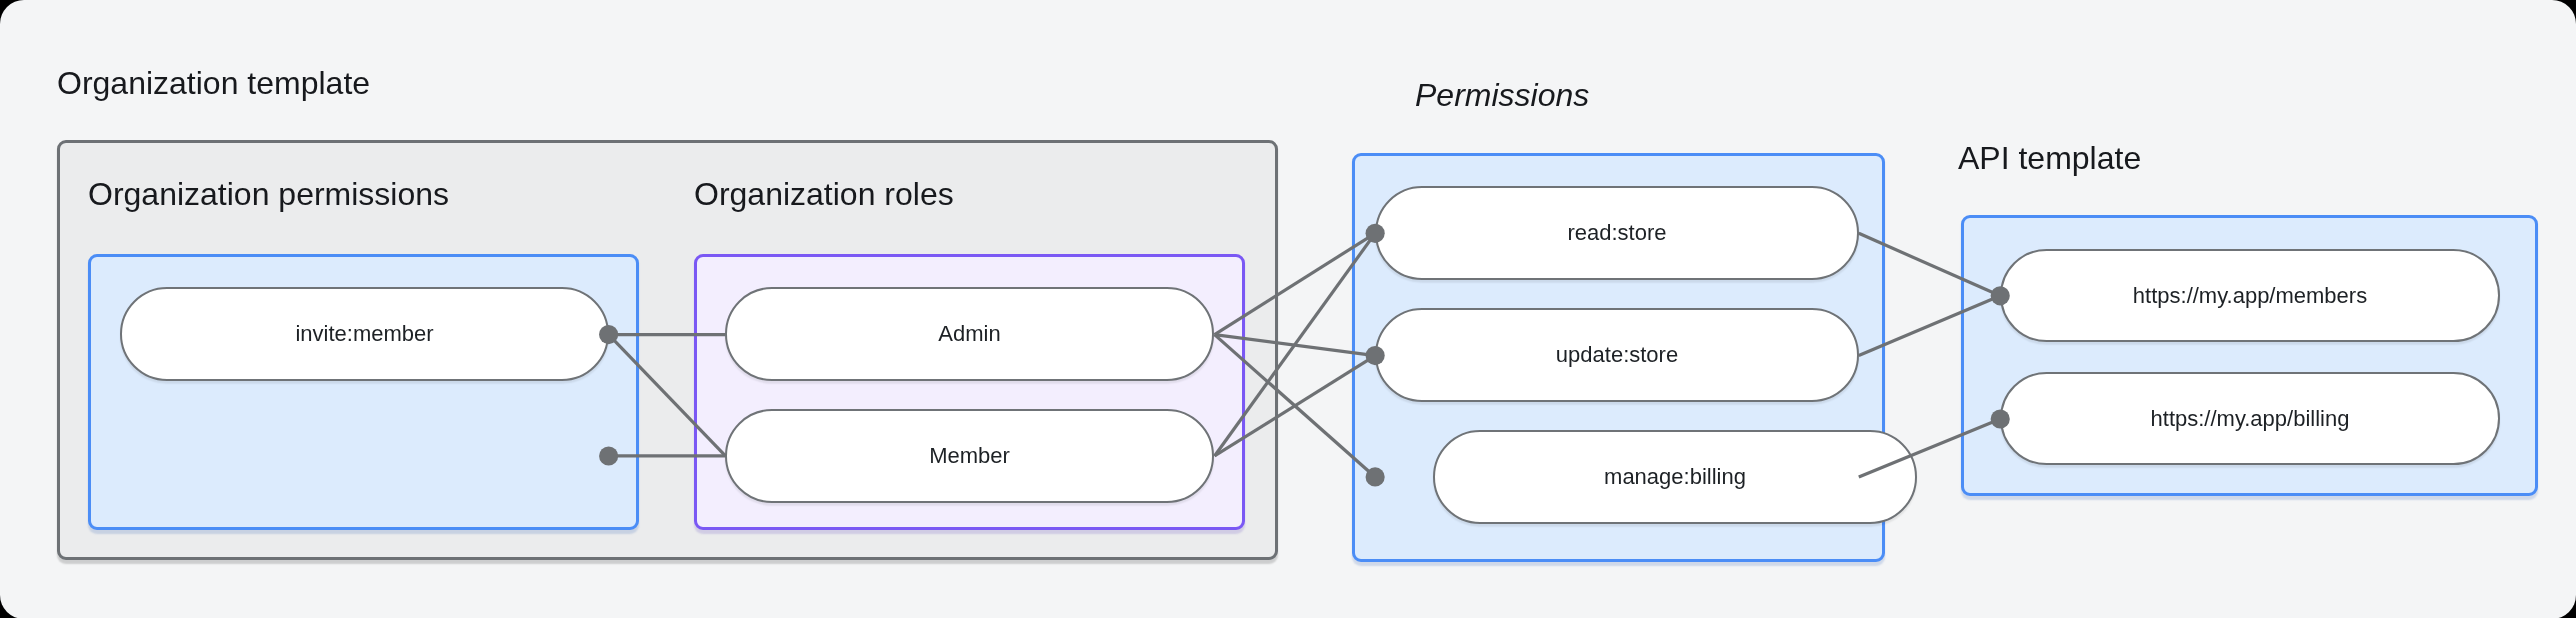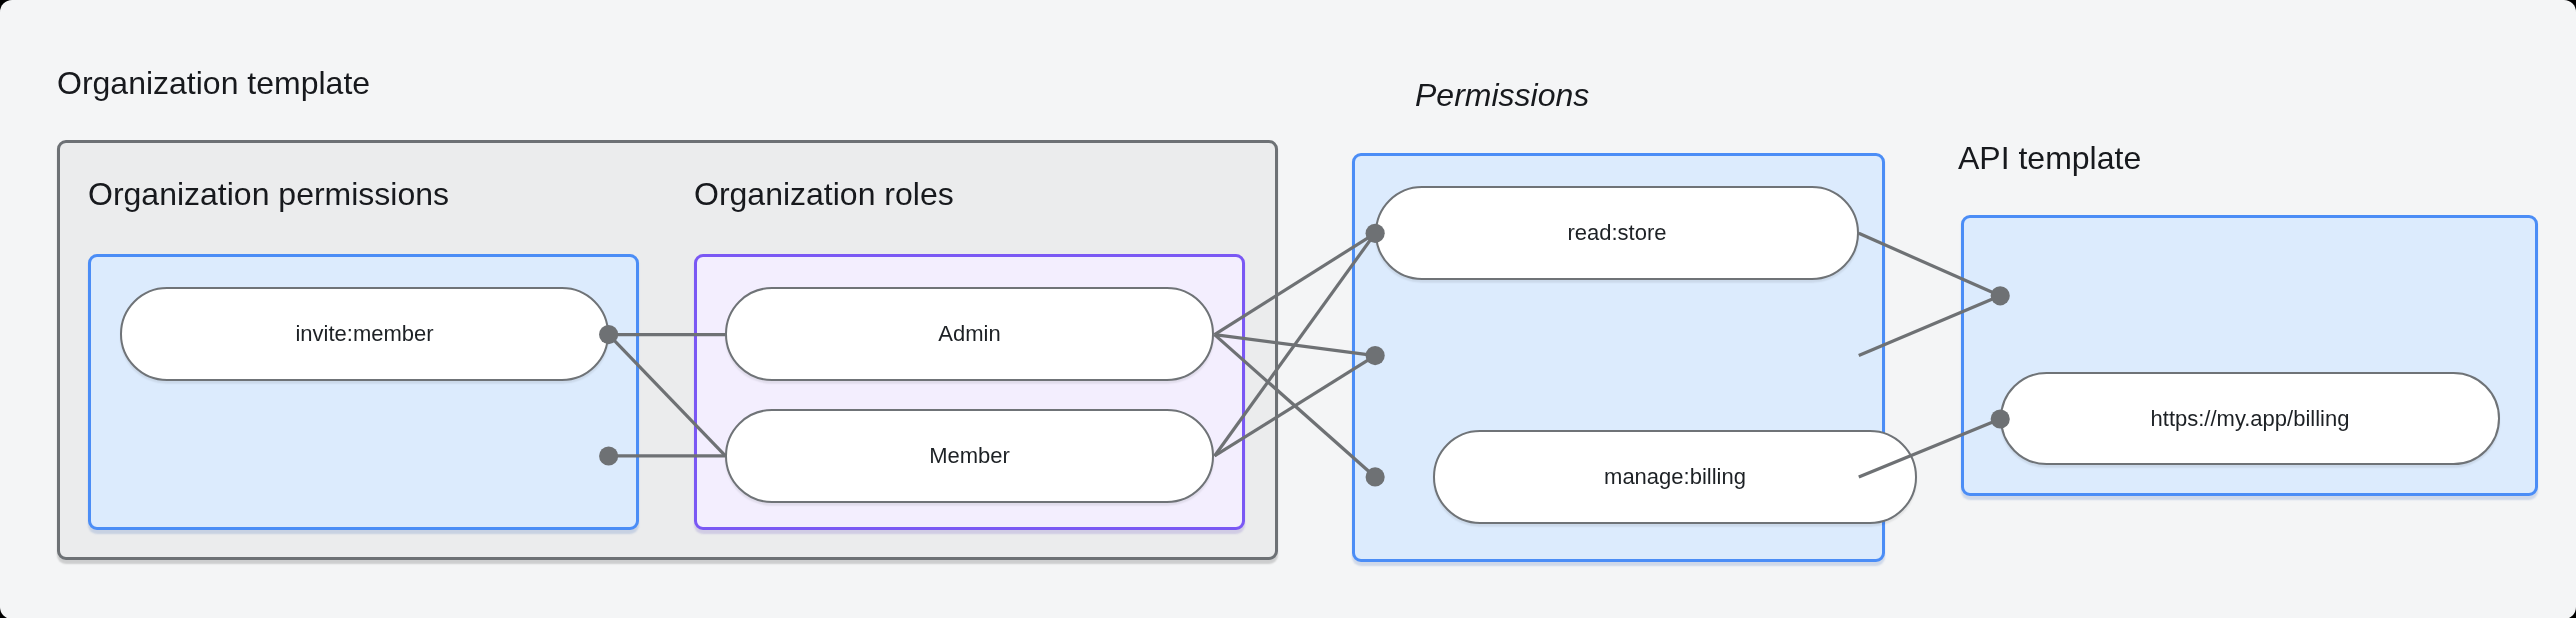--- a/index.html
+++ b/index.html
@@ -13,21 +13,21 @@
     --pill-border:#6f7377;
     --pill-fill:#ffffff;
     --connector:#6e7174;
     --text:#1d2125;
   }
   *{box-sizing:border-box;margin:0;padding:0;}
   html,body{background:#000;width:2576px;height:619px;overflow:hidden;}
   body{font-family:"Liberation Sans", sans-serif;color:var(--text);}
   .canvas{
     position:relative;width:2576px;height:619px;
-    background:var(--canvas-bg);border-radius:12px;overflow:hidden;
+    background:var(--canvas-bg);border-radius:24px;overflow:hidden;
   }
   .heading{
     position:absolute;font-size:32px;line-height:38px;font-weight:500;
     color:#17191d;white-space:nowrap;
   }
   .group-box{position:absolute;border-radius:9px;}
   .container-gray{
     left:57px;top:140px;width:1221px;height:420px;
     background:var(--container-fill);border:3.7px solid var(--container-border);
     box-shadow:0 3.7px 1.8px rgba(0,0,0,0.16);
@@ -74,27 +74,29 @@
   <div class="pill" style="left:725px;top:287px;width:489px;height:94px;">Admin</div>
 
   <div class="pill" style="left:725px;top:409px;width:489px;height:94px;">Member</div>
 
   <div class="heading" style="left:1415px;top:76px;font-style:italic;">Permissions</div>
 
   <div class="group-box box-blue" style="left:1352px;top:153px;width:533px;height:409px;"></div>
 
   <div class="pill" style="left:1375px;top:186px;width:484px;height:94px;">read:store</div>
 
+  <div class="pill" style="left:1375px;top:308px;width:484px;height:94px;">update:store</div>
 
   <div class="pill" style="left:1433px;top:430px;width:484px;height:94px;">manage:billing</div>
 
   <div class="heading" style="left:1958px;top:139px;">API template</div>
 
   <div class="group-box box-blue" style="left:1961px;top:215px;width:577px;height:281px;"></div>
 
+  <div class="pill" style="left:2000px;top:249px;width:500px;height:93px;">https://my.app/members</div>
 
   <div class="pill" style="left:2000px;top:372px;width:500px;height:93px;">https://my.app/billing</div>
 
   <svg class="connector-layer" viewBox="0 0 2823 678">
       <line x1="667" y1="366.5" x2="795" y2="366.5" stroke="#6e7174" stroke-width="3.5"></line>
       <line x1="667" y1="366.5" x2="795" y2="499.5" stroke="#6e7174" stroke-width="3.5"></line>
       <line x1="667" y1="499.5" x2="795" y2="499.5" stroke="#6e7174" stroke-width="3.5"></line>
       <line x1="1331" y1="366.5" x2="1507" y2="255.5" stroke="#6e7174" stroke-width="3.5"></line>
       <line x1="1331" y1="366.5" x2="1507" y2="389.5" stroke="#6e7174" stroke-width="3.5"></line>
       <line x1="1331" y1="366.5" x2="1507" y2="522.5" stroke="#6e7174" stroke-width="3.5"></line>

